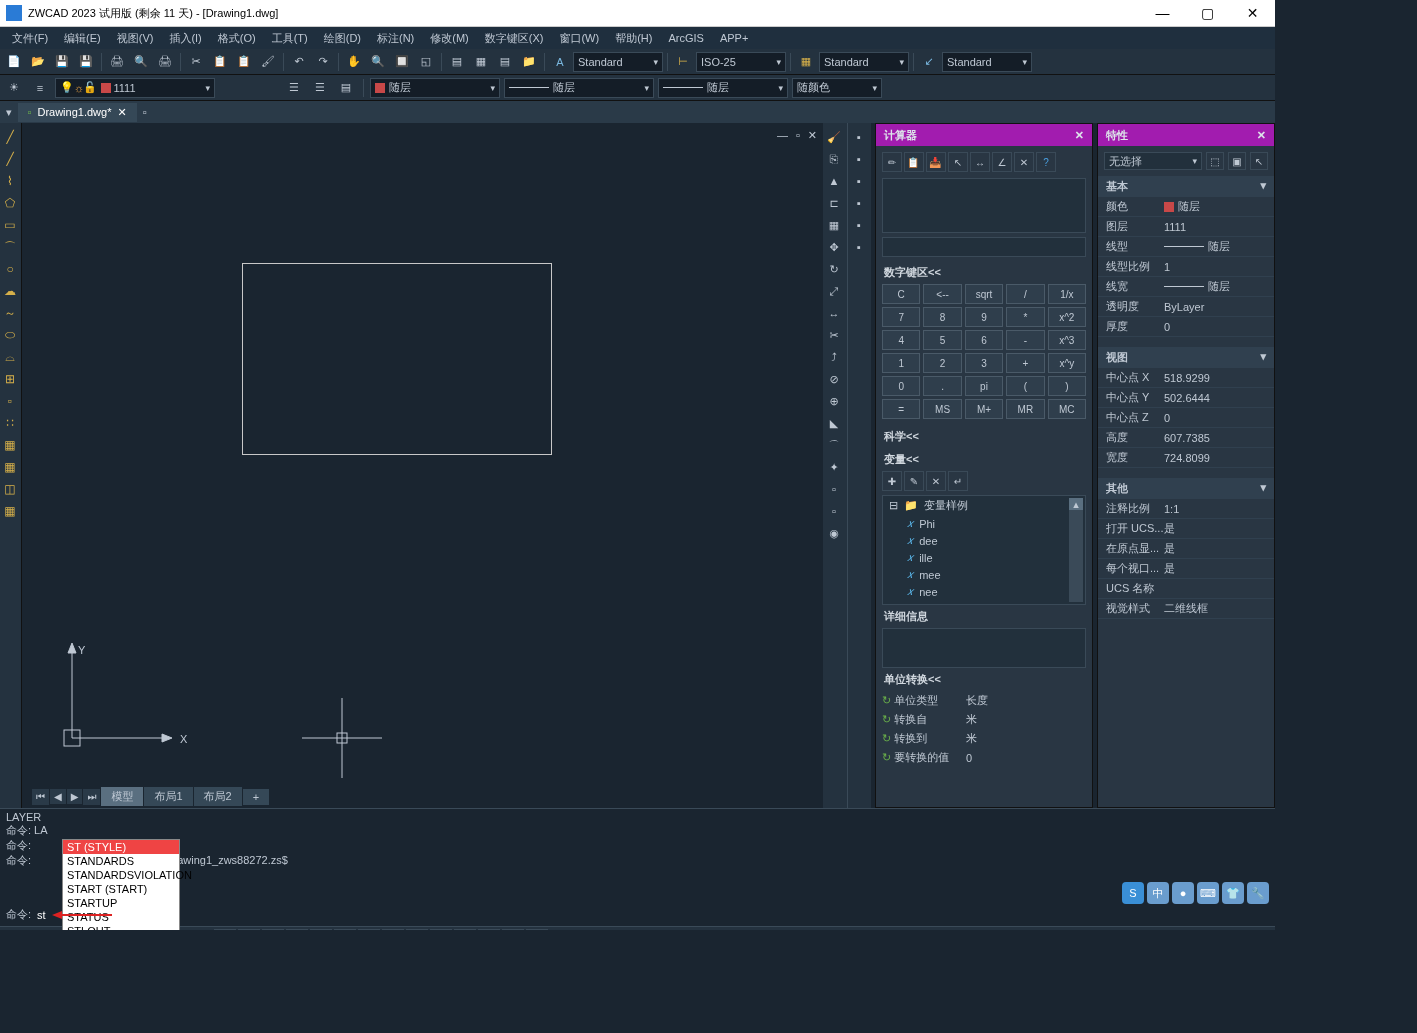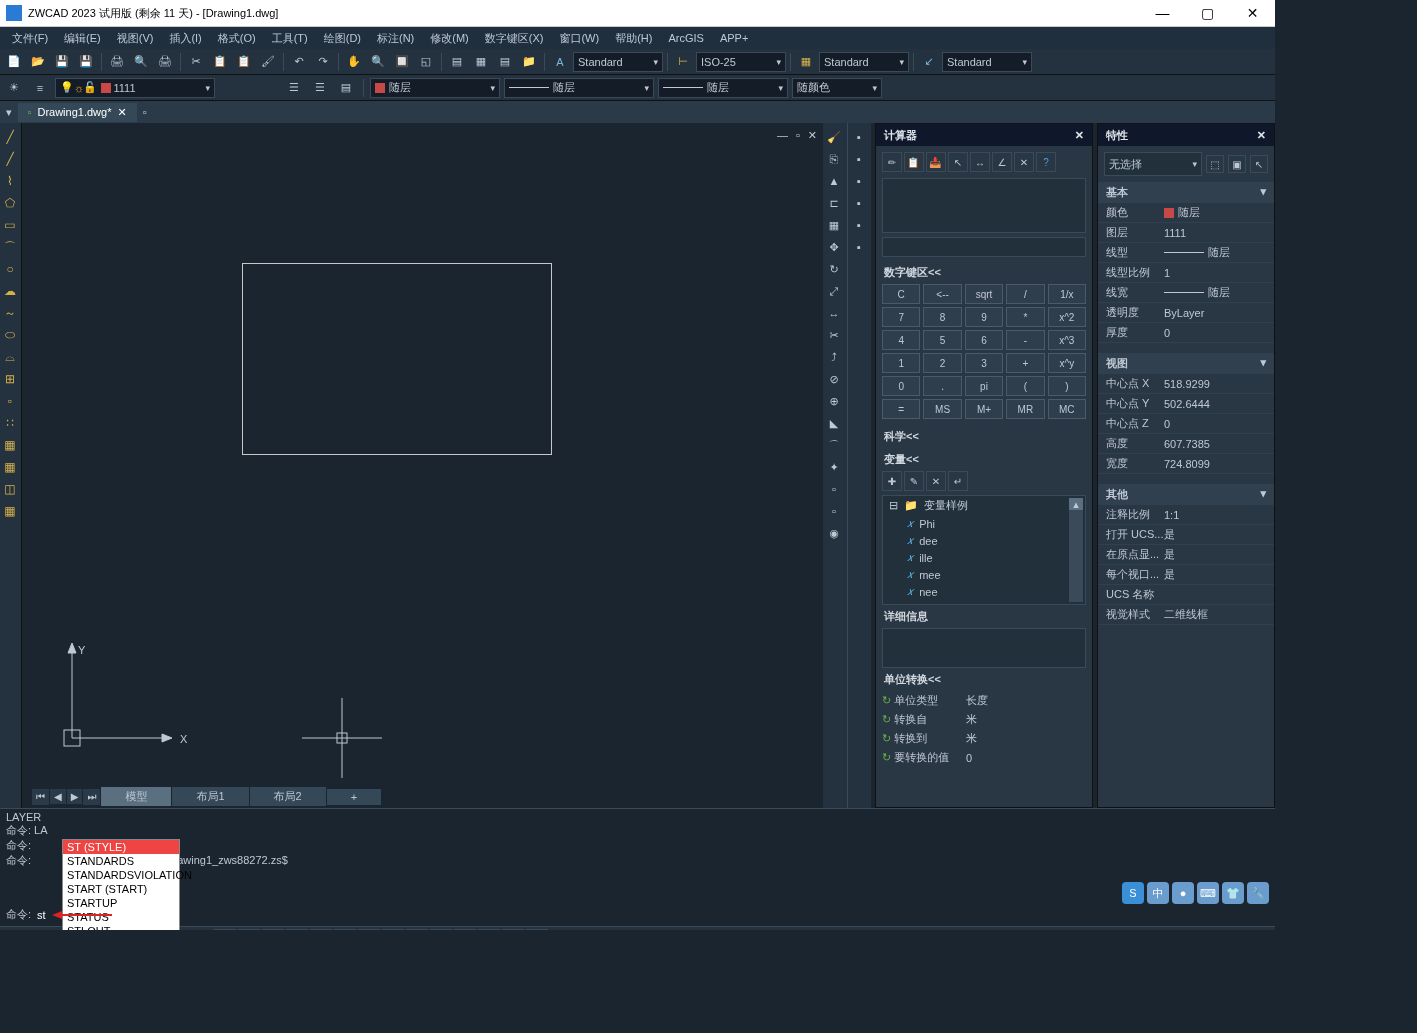--- a/index.html
+++ b/index.html
@@ -26,46 +26,46 @@
 .main-area { display: flex; height: 685px; }
 .left-tools { width: 22px; background: #24323f; display: flex; flex-direction: column; padding-top: 4px; gap: 2px; border-right: 1px solid #111; }
 .lt-btn { width: 20px; height: 20px; display: flex; align-items: center; justify-content: center; font-size: 12px; color: #d6b04a; }
 .canvas-wrap { flex: 1; background: #1a2530; position: relative; }
 .canvas-controls { position: absolute; top: 6px; right: 6px; display: flex; gap: 8px; }
 .rect-shape { position: absolute; left: 220px; top: 140px; width: 310px; height: 192px; border: 1px solid #c8c8c8; }
 .ucs-axis { position: absolute; left: 30px; bottom: 40px; }
 .crosshair { position: absolute; left: 280px; bottom: 30px; }
 .model-tabs { position: absolute; bottom: 2px; left: 10px; display: flex; align-items: center; gap: 1px; }
 .mt-btn { padding: 2px 4px; font-size: 10px; background: #2a3a48; }
-.mt-tab { padding: 2px 24px; background: #354857; }
+.mt-tab { padding: 2px 10px; background: #354857; }
 .mt-tab.active { background: #5a6f80; }
 .side-tools { width: 24px; background: #24323f; display: flex; flex-direction: column; padding-top: 4px; gap: 2px; }
 .side-tools2 { width: 24px; background: #24323f; display: flex; flex-direction: column; padding-top: 4px; gap: 2px; border-left: 1px solid #3a4a58; }
 .st-btn { width: 22px; height: 20px; display: flex; align-items: center; justify-content: center; font-size: 11px; }
 .panel { background: #293643; border: 1px solid #111; margin-left: 4px; display: flex; flex-direction: column; }
 .calc-panel { width: 218px; }
 .props-panel { width: 178px; }
-.panel-header { height: 22px; background: #0f172a; display: flex; align-items: center; padding: 0 8px; font-weight: bold; color: #dde4ea; }
+.panel-header { height: 22px; background: #a21caf; display: flex; align-items: center; padding: 0 8px; font-weight: bold; color: #dde4ea; }
 .panel-close { margin-left: auto; }
 .calc-toolbar { display: flex; gap: 2px; padding: 6px; }
 .ct-btn { width: 20px; height: 20px; border: 1px solid #3a4a58; display: flex; align-items: center; justify-content: center; font-size: 10px; }
 .calc-display { height: 55px; margin: 0 6px; background: #22303c; border: 1px solid #3a4a58; }
 .calc-result { height: 20px; margin: 4px 6px; background: #22303c; border: 1px solid #3a4a58; }
 .sec-header { padding: 4px 8px; color: #d0d7de; font-weight: bold; }
 .keypad { display: grid; grid-template-columns: repeat(5, 1fr); gap: 3px; padding: 0 6px 6px 6px; }
 .key { height: 20px; border: 1px solid #4a5a68; display: flex; align-items: center; justify-content: center; font-size: 10px; background: #2f3e4c; }
 .var-tree { margin: 0 6px; background: #22303c; border: 1px solid #3a4a58; height: 110px; overflow: hidden; position: relative; }
 .tree-item { padding: 2px 0 2px 24px; display: flex; align-items: center; gap: 6px; }
 .tree-root { padding-left: 6px; }
 .var-x { color: #5ab5e8; font-style: italic; }
 .conv-row { display: flex; align-items: center; padding: 2px 6px; gap: 6px; }
 .conv-label { width: 78px; display: flex; align-items: center; gap: 3px; }
 .conv-val { flex: 1; }
 .props-selector { padding: 6px; display: flex; gap: 4px; align-items: center; }
-.props-dd { flex: 1; height: 24px; background: #22303c; border: 1px solid #3a4a58; display: flex; align-items: center; padding: 0 4px; }
+.props-dd { flex: 1; height: 18px; background: #22303c; border: 1px solid #3a4a58; display: flex; align-items: center; padding: 0 4px; }
 .props-mini { width: 18px; height: 18px; border: 1px solid #3a4a58; display: flex; align-items: center; justify-content: center; font-size: 10px; }
 .props-section { background: #30404f; padding: 3px 8px; display: flex; justify-content: space-between; font-weight: bold; }
 .props-row { display: flex; padding: 2px 8px; border-bottom: 1px solid #30404f; }
 .props-label { width: 58px; }
 .props-value { flex: 1; display: flex; align-items: center; gap: 4px; }
 .color-swatch { width: 10px; height: 10px; background: #c84848; display: inline-block; }
 .line-sample { width: 40px; height: 1px; background: #bfc8d3; display: inline-block; }
 .cmd-area { height: 118px; background: #1a2530; border-top: 1px solid #3a4a58; position: relative; font-family: "SimSun", monospace; padding: 2px 6px; }
 .cmd-line { white-space: pre; }
 .autocomplete { position: absolute; left: 62px; top: 30px; width: 118px; background: #fff; color: #000; border: 1px solid #888; }

